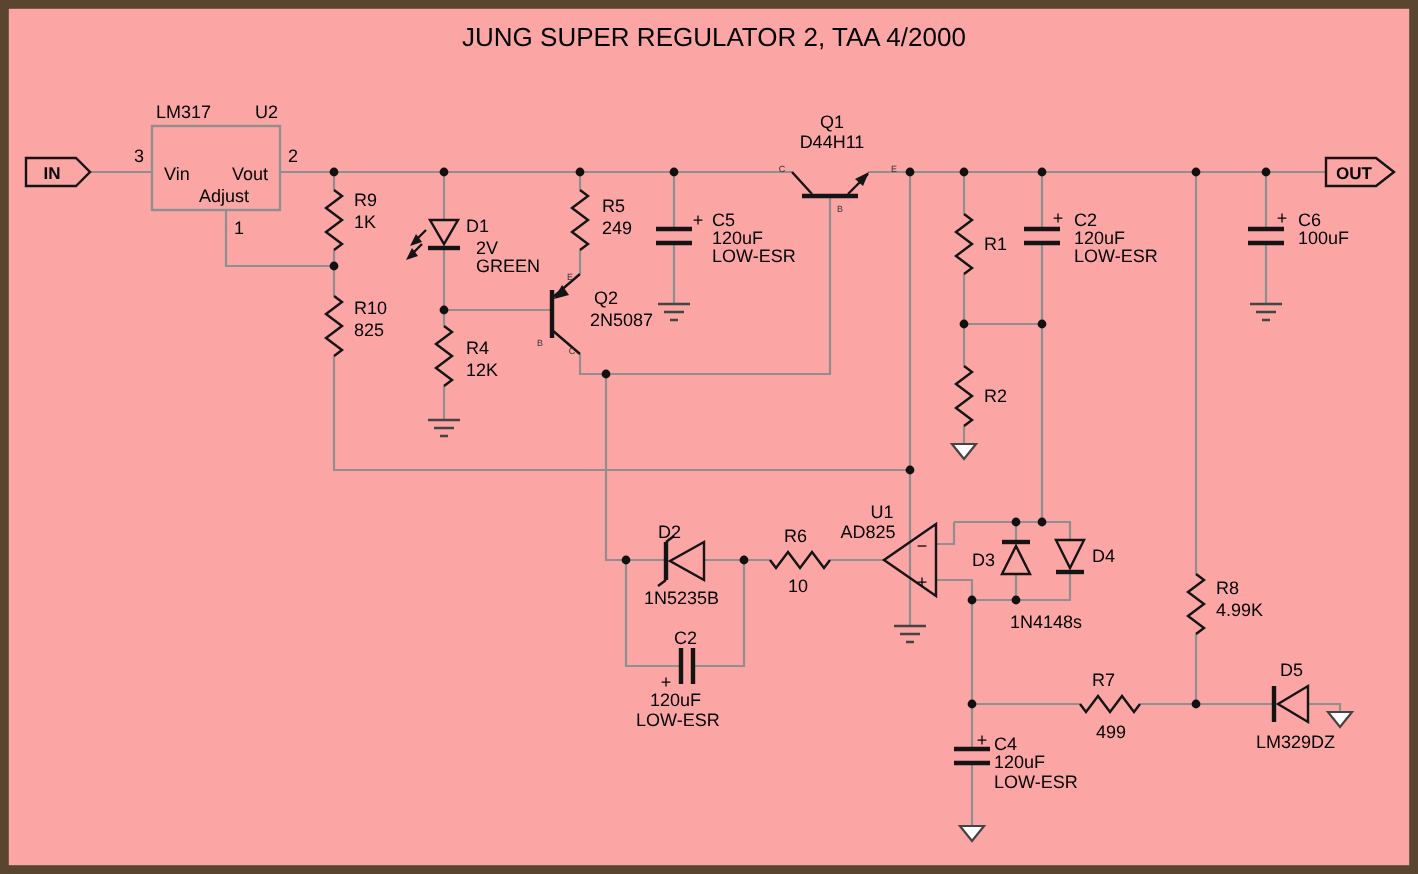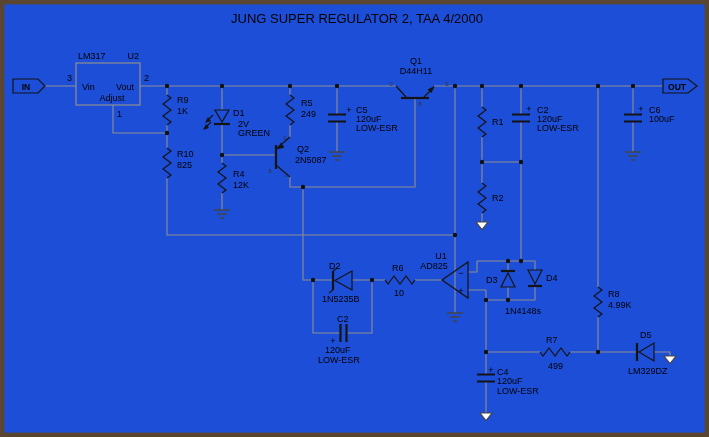--- a/index.html
+++ b/index.html
@@ -1,16 +1,16 @@
 <!DOCTYPE html>
 <html><head>
 <meta charset="utf-8">
 <style>
   html,body{margin:0;padding:0;background:#fff;}
-  .frame{width:709px;height:437px;position:relative;background:#1d4ed8;}
+  .frame{width:709px;height:437px;position:relative;background:#fca5a5;}
   svg{display:block;}
   text{font-family:"Liberation Sans",sans-serif;fill:#000;}
   .lbl{font-size:9px;}
   .pin{font-size:4.5px;fill:#333;}
   .title{font-size:13px;}
   .term{font-size:8.5px;font-weight:700;}
   .mid{text-anchor:middle;}
   .end{text-anchor:end;}
   .wire{stroke:#8f8f8f;stroke-width:1.1;fill:none;}
   .box{stroke:#8f8f8f;stroke-width:1.2;fill:none;}

